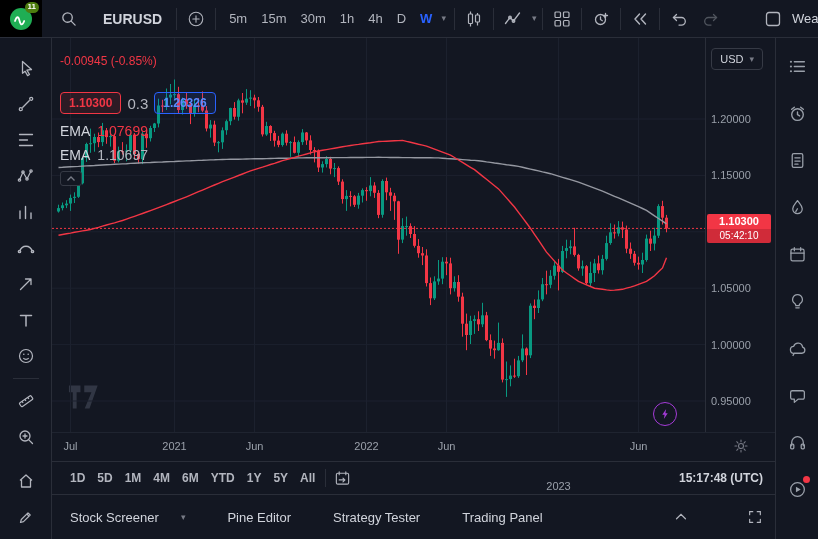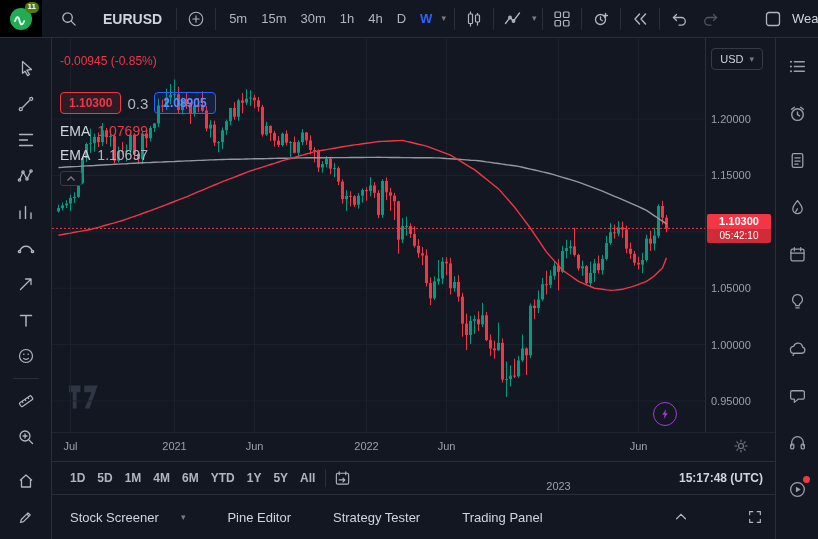--- a/index.html
+++ b/index.html
@@ -686,21 +686,21 @@
     </div>
     <div class="price-tag" style="top: 176.401px;">
       <div class="p">1.10300</div>
       <div class="cd">05:42:10</div>
     </div>
     <div class="legend">
       <div class="chg">-0.00945 (-0.85%)</div>
       <div class="lrow">
         <button class="sellbox">1.10300</button>
         <span class="spreadv">0.3</span>
-        <button class="buybox">2.08905</button>
+        <button class="buybox">1.26326</button>
       </div>
       <div class="ind">
         <span class="l">EMA</span>
         <span class="v red">1.07699</span>
       </div>
       <div class="ind">
         <span class="l">EMA</span>
         <span class="v gray">1.10697</span>
       </div>
       <button class="collapse">

